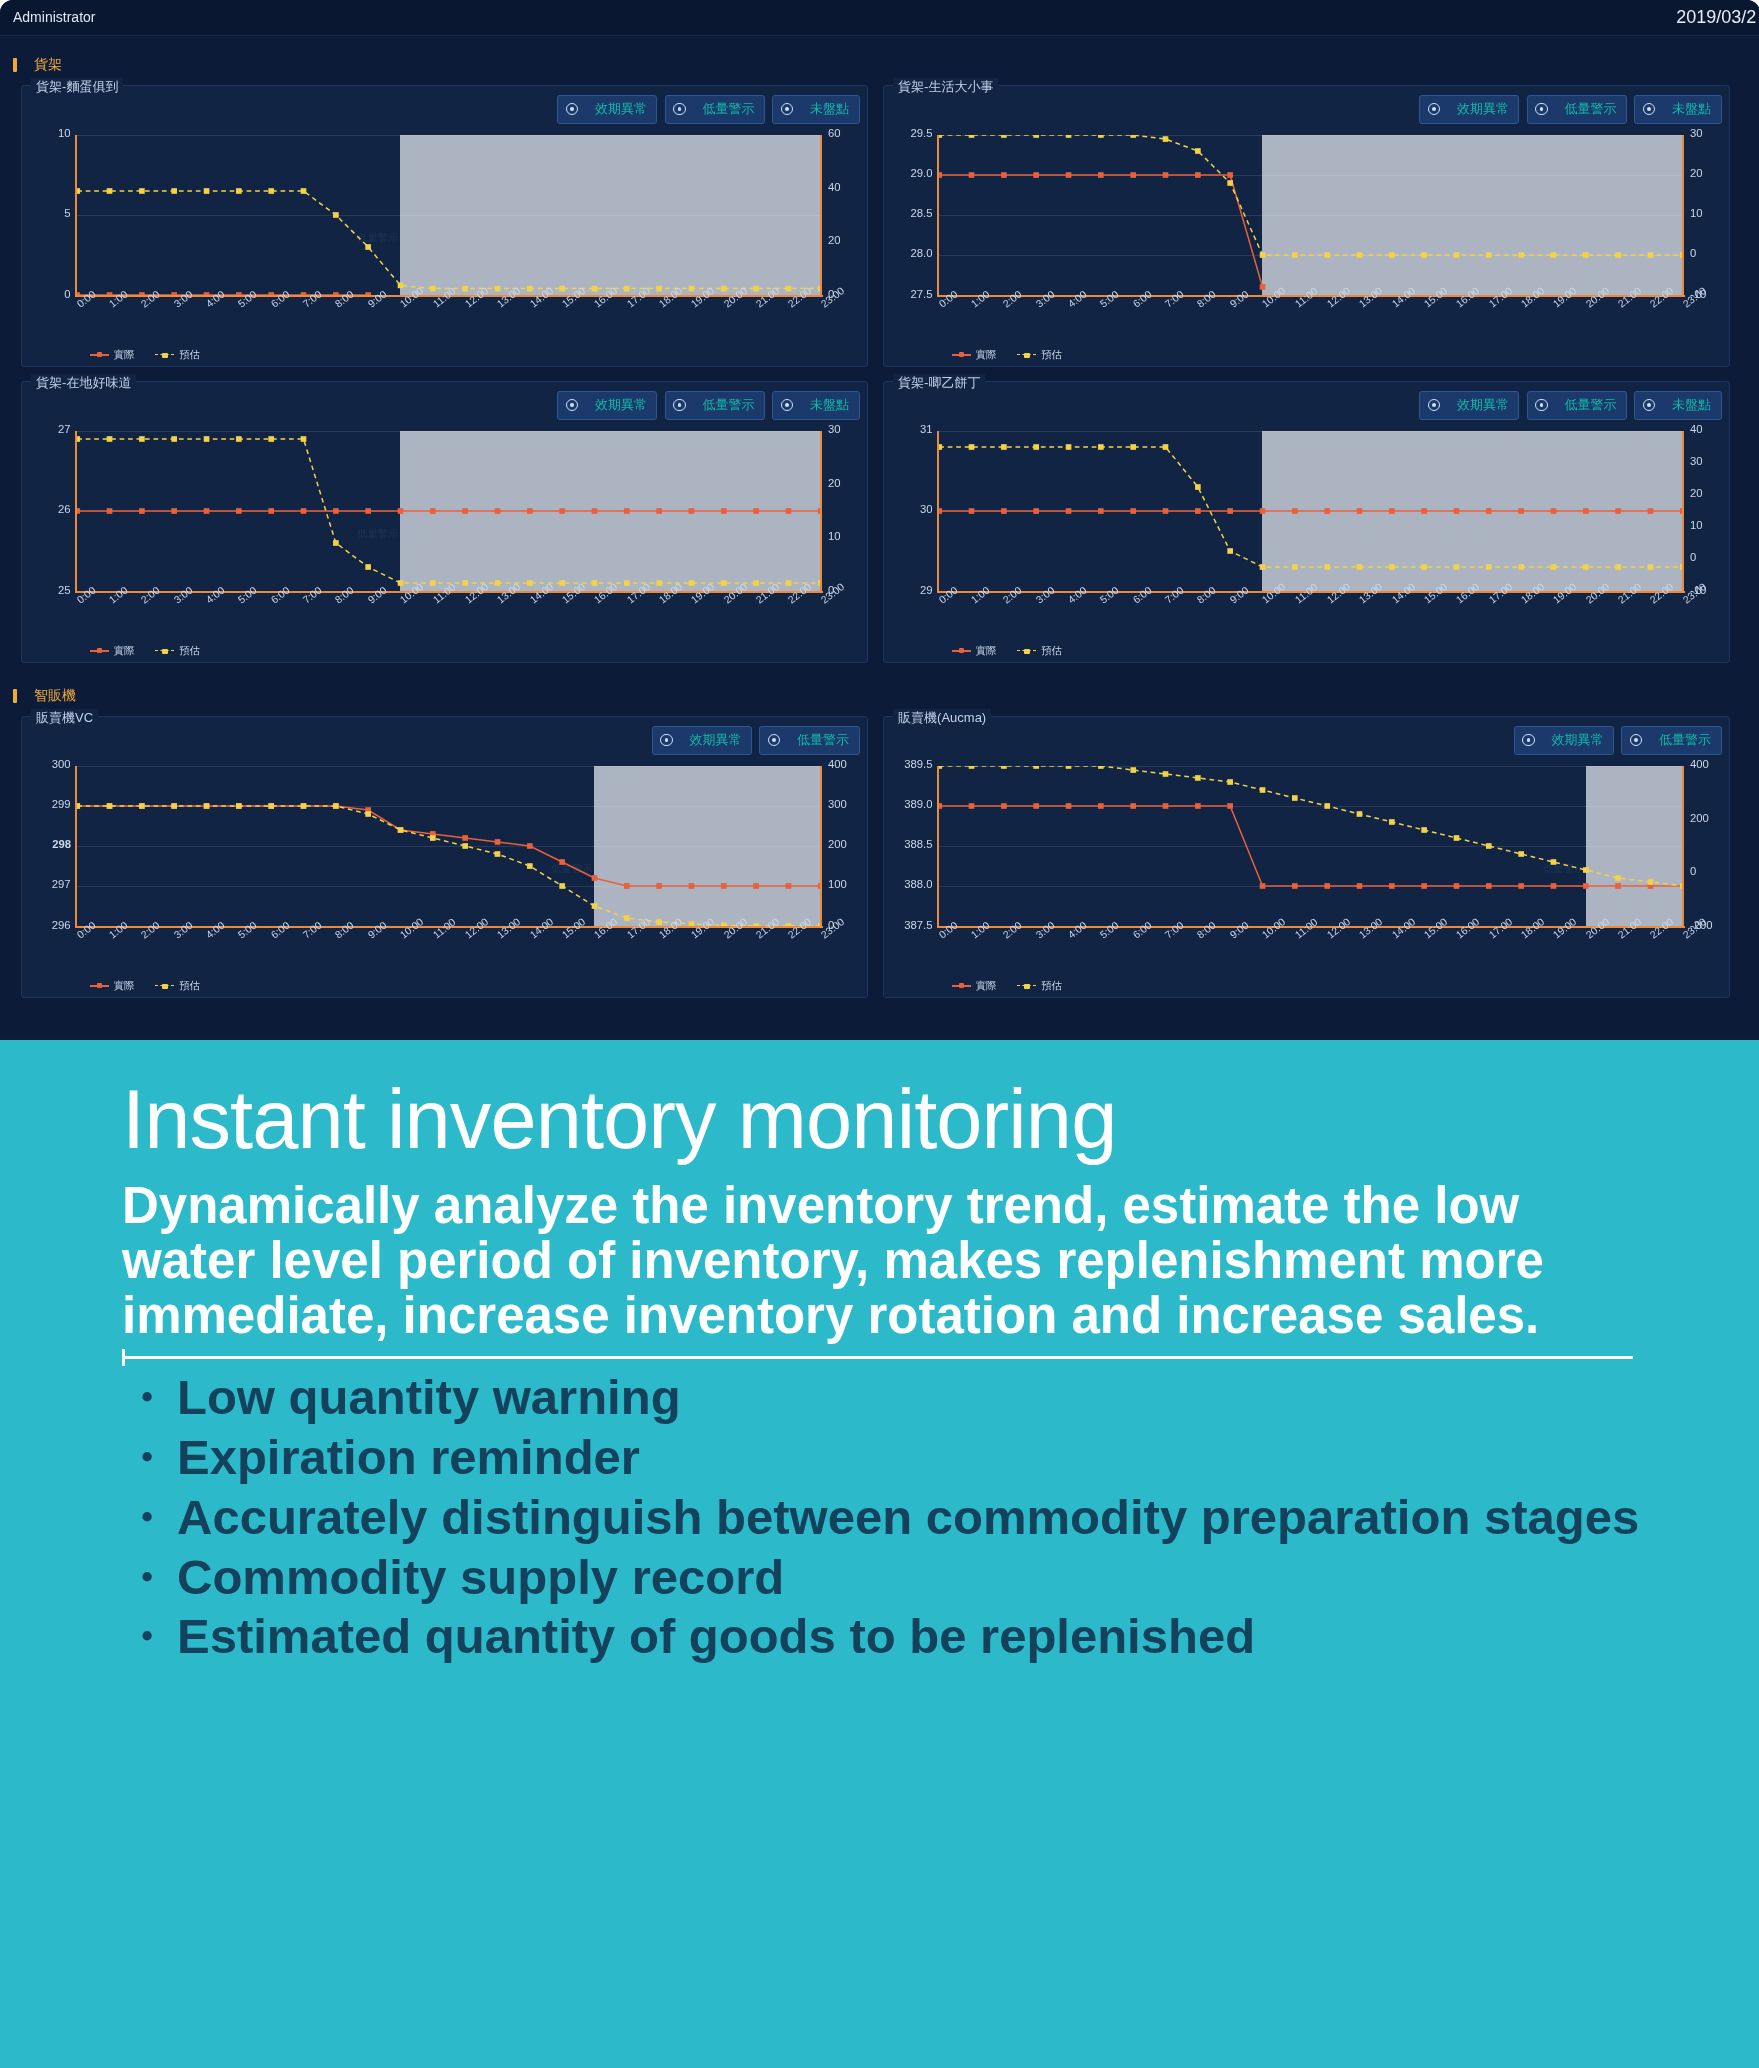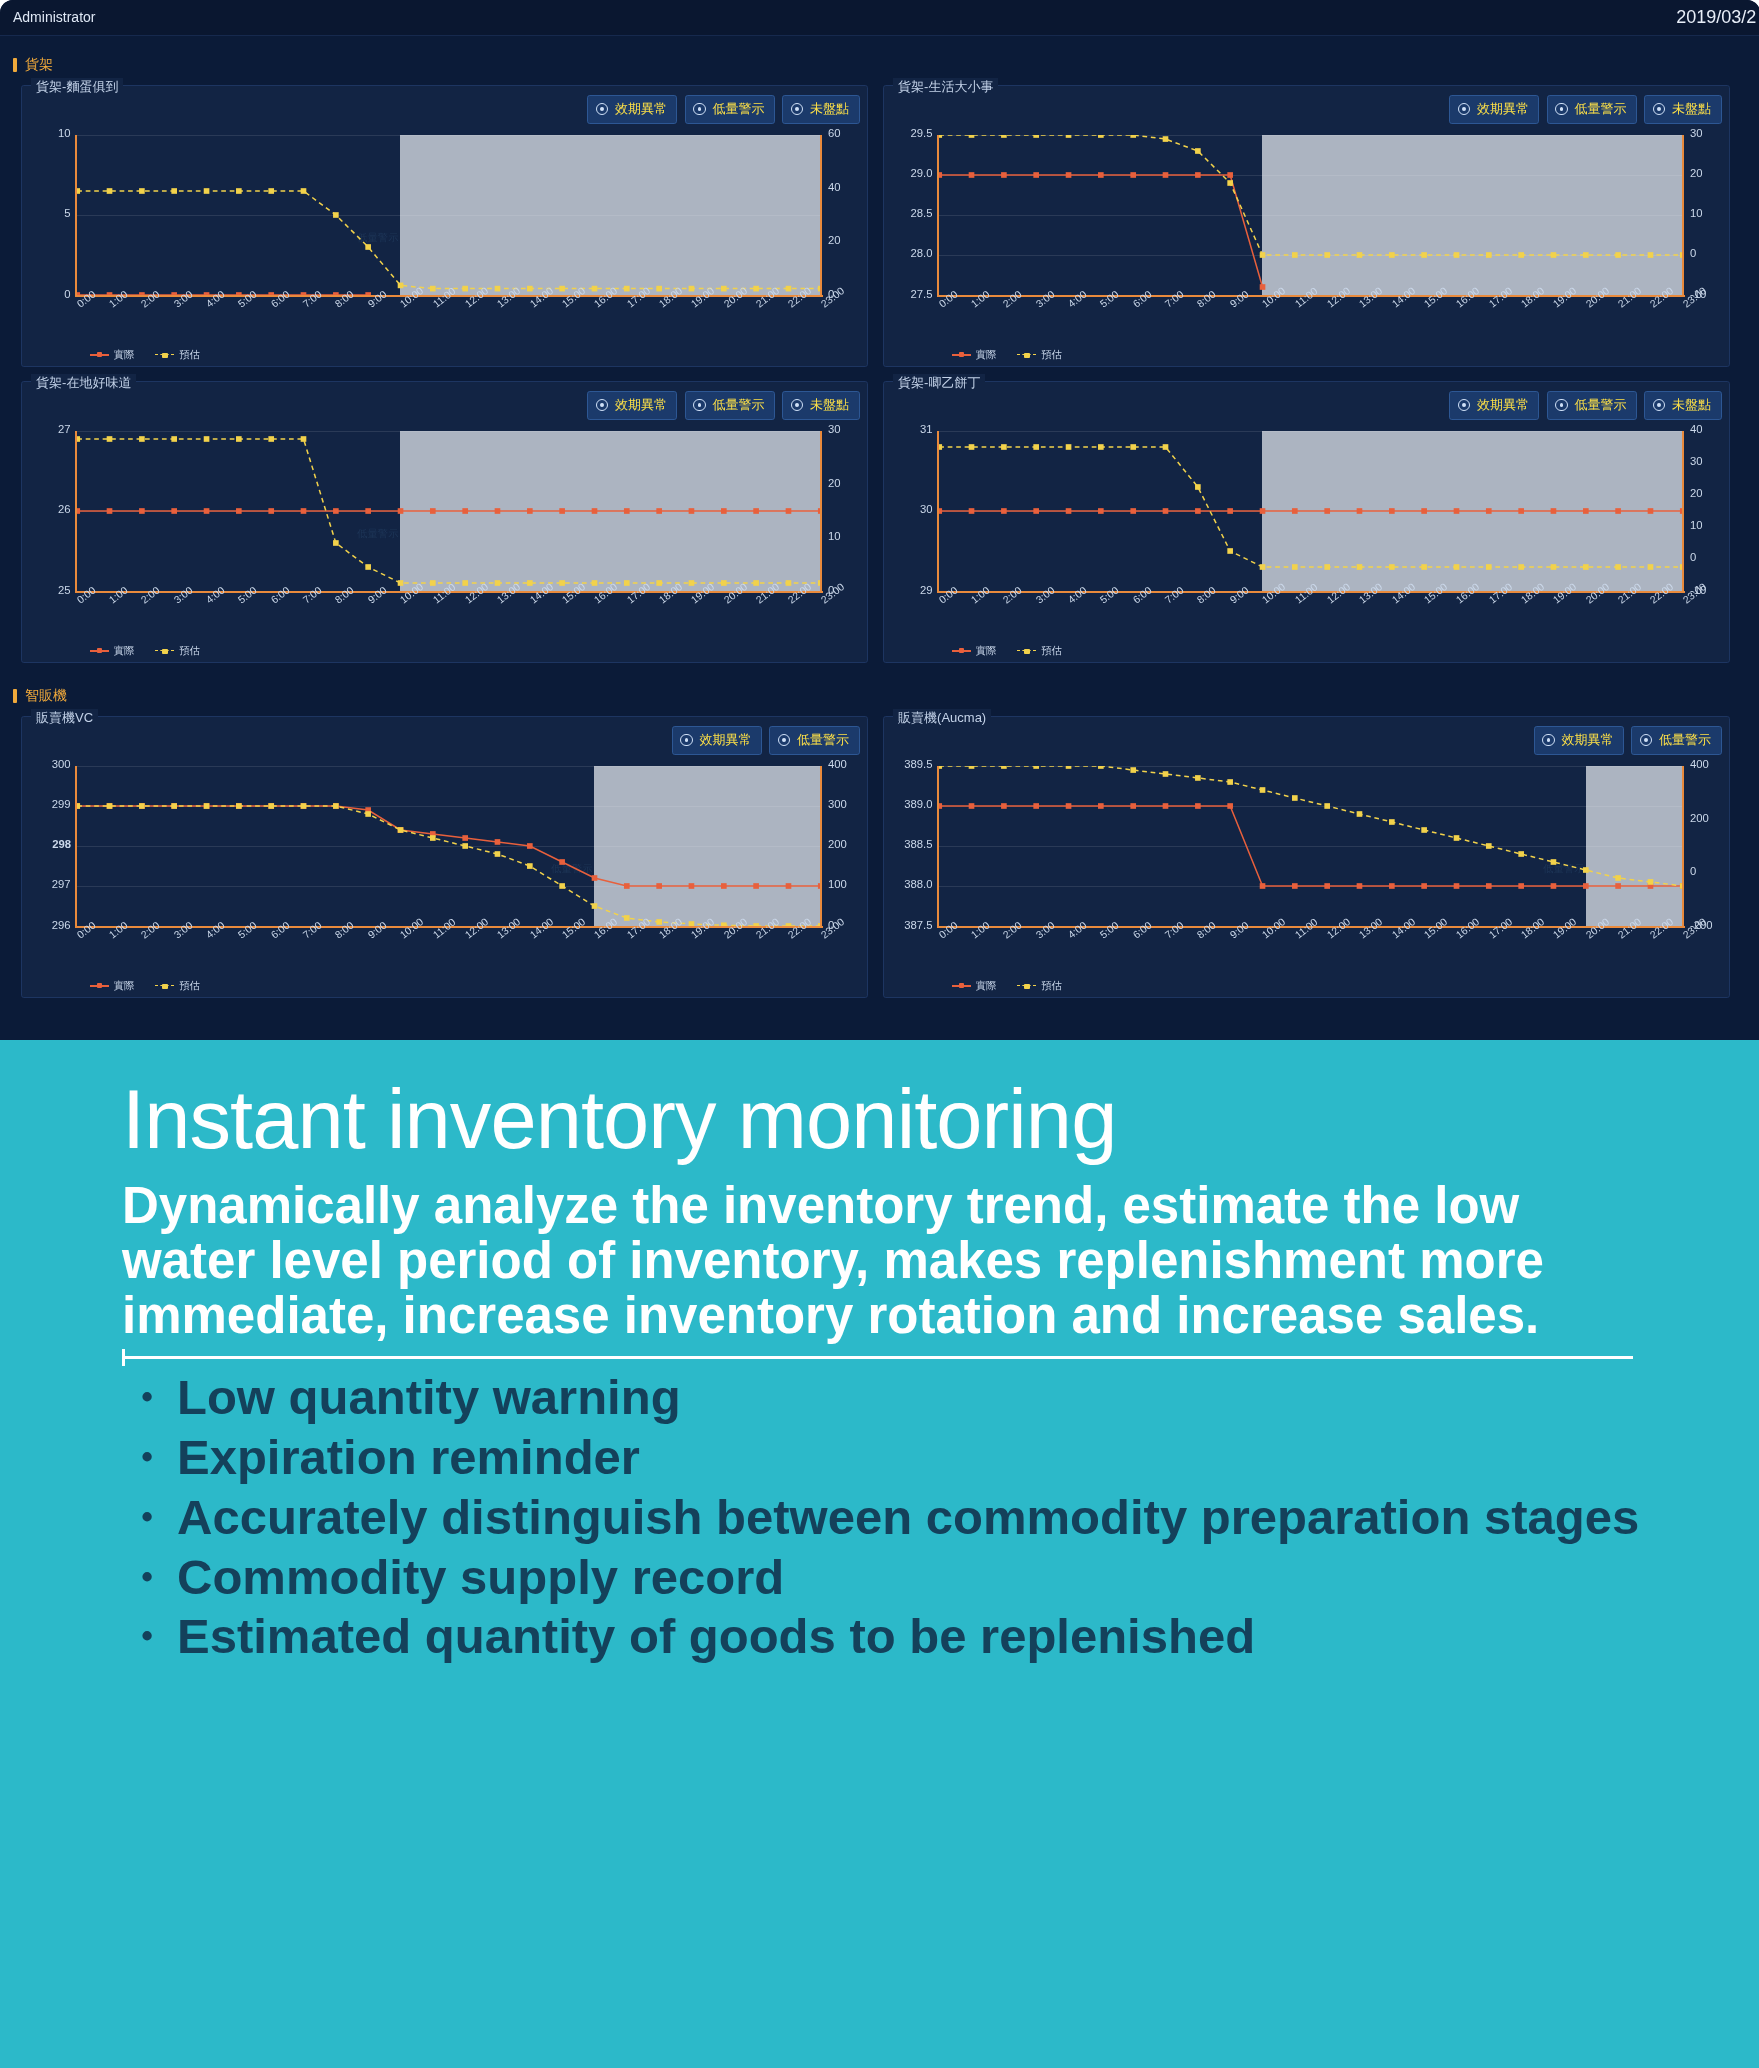--- a/index.html
+++ b/index.html
@@ -30,43 +30,43 @@
     position: absolute; left: 0; right: 0; top: 5.6px;
     text-align: center; color: #ffffff; font-size: 20px; letter-spacing: 0.9px;
   }
   .dash-topbar .date {
     position: absolute; right: 3.8px; top: 6.6px;
     color: #e8eef8; font-size: 18px;
   }
 
   .section-label {
     position: absolute; color: #f0a93b; font-size: 14px;
-    padding-left: 12px;
+    padding-left: 21px;
   }
   .section-label::before {
     content: ""; position: absolute; left: 0; top: 1.9px;
     width: 3.8px; height: 14px; background: #f0a93b; border-radius: 0.9px;
   }
 
   .panel {
     position: absolute;
     background: #122444;
     border: 0.9px solid #1d3561;
     border-radius: 2.8px;
   }
   .panel-title {
     position: absolute; left: 9.4px; top: -8.5px;
     background: #122444; padding: 0 4.7px;
     color: #c3d2e8; font-size: 13px;
   }
   .btn-row { position: absolute; right: 7.5px; top: 9.4px; display: flex; gap: 7.5px; }
   .chip {
-    display: flex; align-items: center; gap: 7px;
+    display: flex; align-items: center; gap: 17px;
     background: #1b3a6b; border: 0.9px solid #2d5794; border-radius: 2.8px;
-    color: #fde047; font-size: 13px;
+    color: #14b8a6; font-size: 13px;
     padding: 3.8px 9.4px 4.7px 7.5px; white-space: nowrap;
   }
   .chip .gi {
     display: inline-block; width: 12.2px; height: 12.2px; border-radius: 50%;
     border: 1.4px solid #cfe0f7; position: relative;
   }
   .chip .gi::after {
     content: ""; position: absolute; left: 3.3px; top: 3.3px;
     width: 3.8px; height: 3.8px; background: #cfe0f7; border-radius: 50%;
   }

